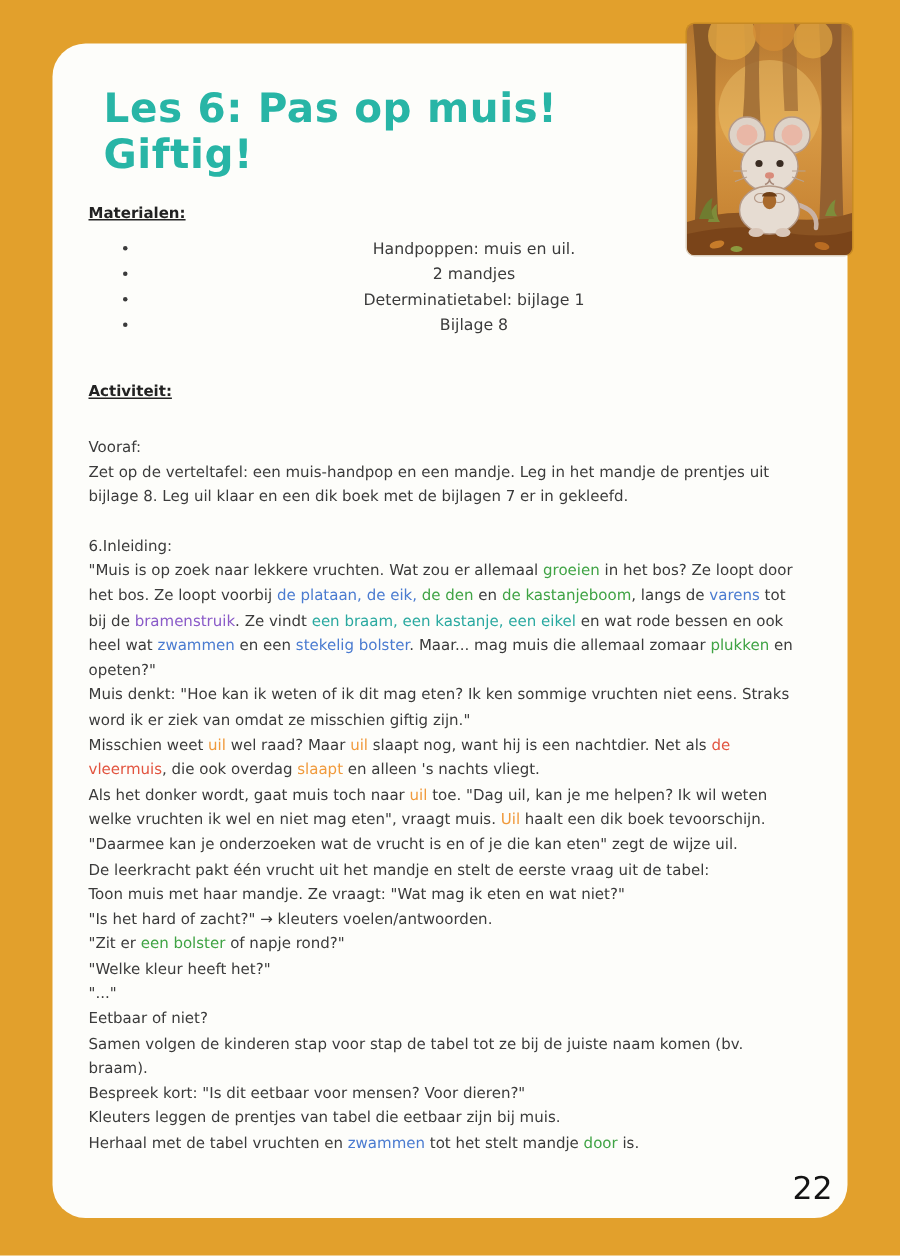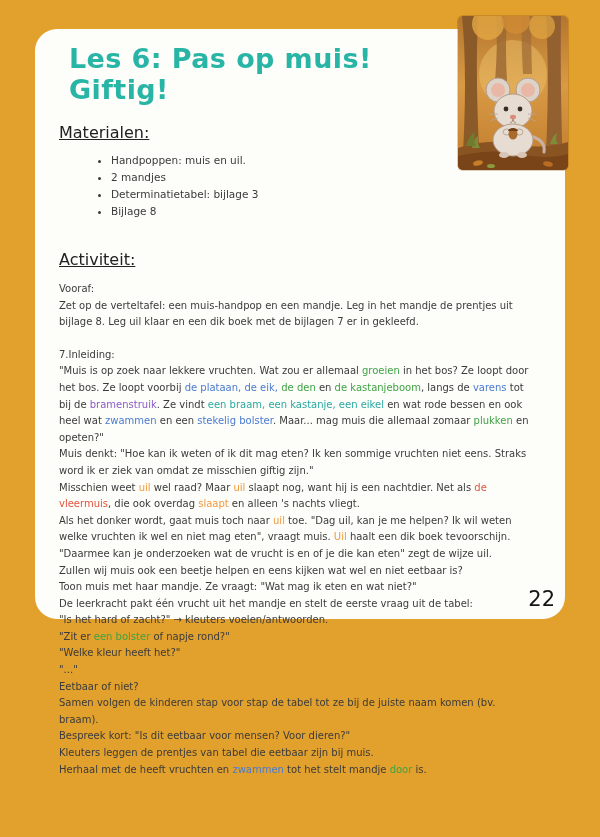--- a/index.html
+++ b/index.html
@@ -6,55 +6,56 @@
   html, body { width:600px; height:837px; }
   body {
     font-family:"DejaVu Sans","Liberation Sans",sans-serif;
     background:#E2A02C;
     position:relative;
     overflow:hidden;
   }
   .card {
     position:absolute;
     left:35px; top:29px;
-    width:530px; height:590px;
+    width:530px; height:783px;
     background:#FDFDFA;
     border-radius:22px;
-    padding:10px 28px 0 24px;
+    padding:24px 28px 0 24px;
   }
   .title {
     font-size:27px;
     font-weight:bold;
     color:#28B5A6;
     letter-spacing:0.4px;
     margin:4px 0 18px 10px;
     width:400px;
   }
   .heading {
-    font-size:16px;
-    font-weight:normal;
+    font-size:10px;
+    font-weight:bold;
     text-decoration:underline;
     color:#222222;
     margin:0;
   }
   .bullets {
-    margin:10px 0 30px 52px;
+    margin:10px 0 30px 36px;
+    text-align:center;
   }
   .bullets li {
     font-size:10.5px;
     line-height:17px;
     color:#3b3b3b;
   }
   .bodytext p {
     font-size:10px;
     line-height:16.6px;
     color:#3b3b3b;
   }
   .gap-sm { margin-top:16px !important; }
-  .activiteit-heading { margin-bottom:12px; }
+  .activiteit-heading { margin-bottom:24px; }
   .illustration {
     position:absolute;
     left:458px; top:16px;
     width:110px; height:154px;
     border-radius:5px;
     overflow:hidden;
     box-shadow:0 0 0 1px rgba(120,70,10,0.25);
   }
   .illustration svg { display:block; }
   .page-number {
@@ -71,49 +72,48 @@
 <div class="card">
 
   <h1 class="title">Les 6: Pas op muis! Giftig!</h1>
 
   <div class="bodytext">
 
     <h2 class="heading">Materialen:</h2>
     <ul class="bullets">
       <li>Handpoppen: muis en uil.</li>
       <li>2 mandjes</li>
-      <li>Determinatietabel: bijlage 3</li>
+      <li>Determinatietabel: bijlage 1</li>
       <li>Bijlage 8</li>
     </ul>
 
     <h2 class="heading activiteit-heading">Activiteit:</h2>
 
     <p>Vooraf:</p>
     <p>Zet op de verteltafel: een muis-handpop en een mandje. Leg in het mandje de prentjes uit bijlage 8. Leg uil klaar en een dik boek met de bijlagen 7 er in gekleefd.</p>
 
-    <p class="gap-sm">7.Inleiding:</p>
+    <p class="gap-sm">6.Inleiding:</p>
 
     <p><span>"Muis is op zoek naar lekkere vruchten. Wat zou er allemaal </span><span style="color: rgb(63, 163, 68);">groeien</span><span> in het bos? Ze loopt door het bos. Ze loopt voorbij </span><span style="color: rgb(74, 123, 208);">de plataan, de eik,</span><span> </span><span style="color: rgb(63, 163, 68);">de den</span><span> en </span><span style="color: rgb(63, 163, 68);">de kastanjeboom</span><span>, langs de </span><span style="color: rgb(74, 123, 208);">varens</span><span> tot bij de </span><span style="color: rgb(138, 91, 200);">bramenstruik</span><span>. Ze vindt </span><span style="color: rgb(42, 169, 160);">een braam, een kastanje, een eikel</span><span> en wat rode bessen en ook heel wat </span><span style="color: rgb(74, 123, 208);">zwammen</span><span> en een </span><span style="color: rgb(74, 123, 208);">stekelig bolster</span><span>. Maar... mag muis die allemaal zomaar </span><span style="color: rgb(63, 163, 68);">plukken</span><span> en opeten?"</span></p>
     <p><span>Muis denkt: "Hoe kan ik weten of ik dit mag eten? Ik ken sommige vruchten niet eens. Straks word ik er ziek van omdat ze misschien giftig zijn."</span></p>
     <p><span>Misschien weet </span><span style="color: rgb(240, 154, 60);">uil</span><span> wel raad? Maar </span><span style="color: rgb(240, 154, 60);">uil</span><span> slaapt nog, want hij is een nachtdier. Net als </span><span style="color: rgb(226, 84, 63);">de vleermuis</span><span>, die ook overdag </span><span style="color: rgb(240, 154, 60);">slaapt</span><span> en alleen 's nachts vliegt.</span></p>
     <p><span>Als het donker wordt, gaat muis toch naar </span><span style="color: rgb(240, 154, 60);">uil</span><span> toe. "Dag uil, kan je me helpen? Ik wil weten welke vruchten ik wel en niet mag eten", vraagt muis. </span><span style="color: rgb(240, 154, 60);">Uil</span><span> haalt een dik boek tevoorschijn.</span></p>
     <p><span>"Daarmee kan je onderzoeken wat de vrucht is en of je die kan eten" zegt de wijze uil.</span></p>
-    <p><span>Zullen wij muis ook een beetje helpen en eens kijken wat wel en niet eetbaar is?</span></p>
 
+    <p><span>De leerkracht pakt één vrucht uit het mandje en stelt de eerste vraag uit de tabel:</span></p>
     <p><span>Toon muis met haar mandje. Ze vraagt: "Wat mag ik eten en wat niet?"</span></p>
-    <p><span>De leerkracht pakt één vrucht uit het mandje en stelt de eerste vraag uit de tabel:</span></p>
     <p><span>"Is het hard of zacht?" → kleuters voelen/antwoorden.</span></p>
     <p><span>"Zit er </span><span style="color: rgb(63, 163, 68);">een bolster</span><span> of napje rond?"</span></p>
     <p><span>"Welke kleur heeft het?"</span></p>
     <p><span>"..."</span></p>
     <p><span>Eetbaar of niet?</span></p>
     <p><span>Samen volgen de kinderen stap voor stap de tabel tot ze bij de juiste naam komen (bv. braam).</span></p>
     <p><span>Bespreek kort: "Is dit eetbaar voor mensen? Voor dieren?"</span></p>
     <p><span>Kleuters leggen de prentjes van tabel die eetbaar zijn bij muis.</span></p>
-    <p><span>Herhaal met de heeft vruchten en </span><span style="color: rgb(74, 123, 208);">zwammen</span><span> tot het stelt mandje </span><span style="color: rgb(63, 163, 68);">door</span><span> is.</span></p>
+    <p><span>Herhaal met de tabel vruchten en </span><span style="color: rgb(74, 123, 208);">zwammen</span><span> tot het stelt mandje </span><span style="color: rgb(63, 163, 68);">door</span><span> is.</span></p>
   </div>
 
   <div class="page-number">22</div>
 </div>
 
 <div class="illustration">
   <svg viewBox="0 0 110 154" width="110" height="154" aria-hidden="true">
     <defs>
       <linearGradient id="sky" x1="0" x2="0" y1="0" y2="1">
         <stop offset="0" stop-color="#b4762f"></stop>

